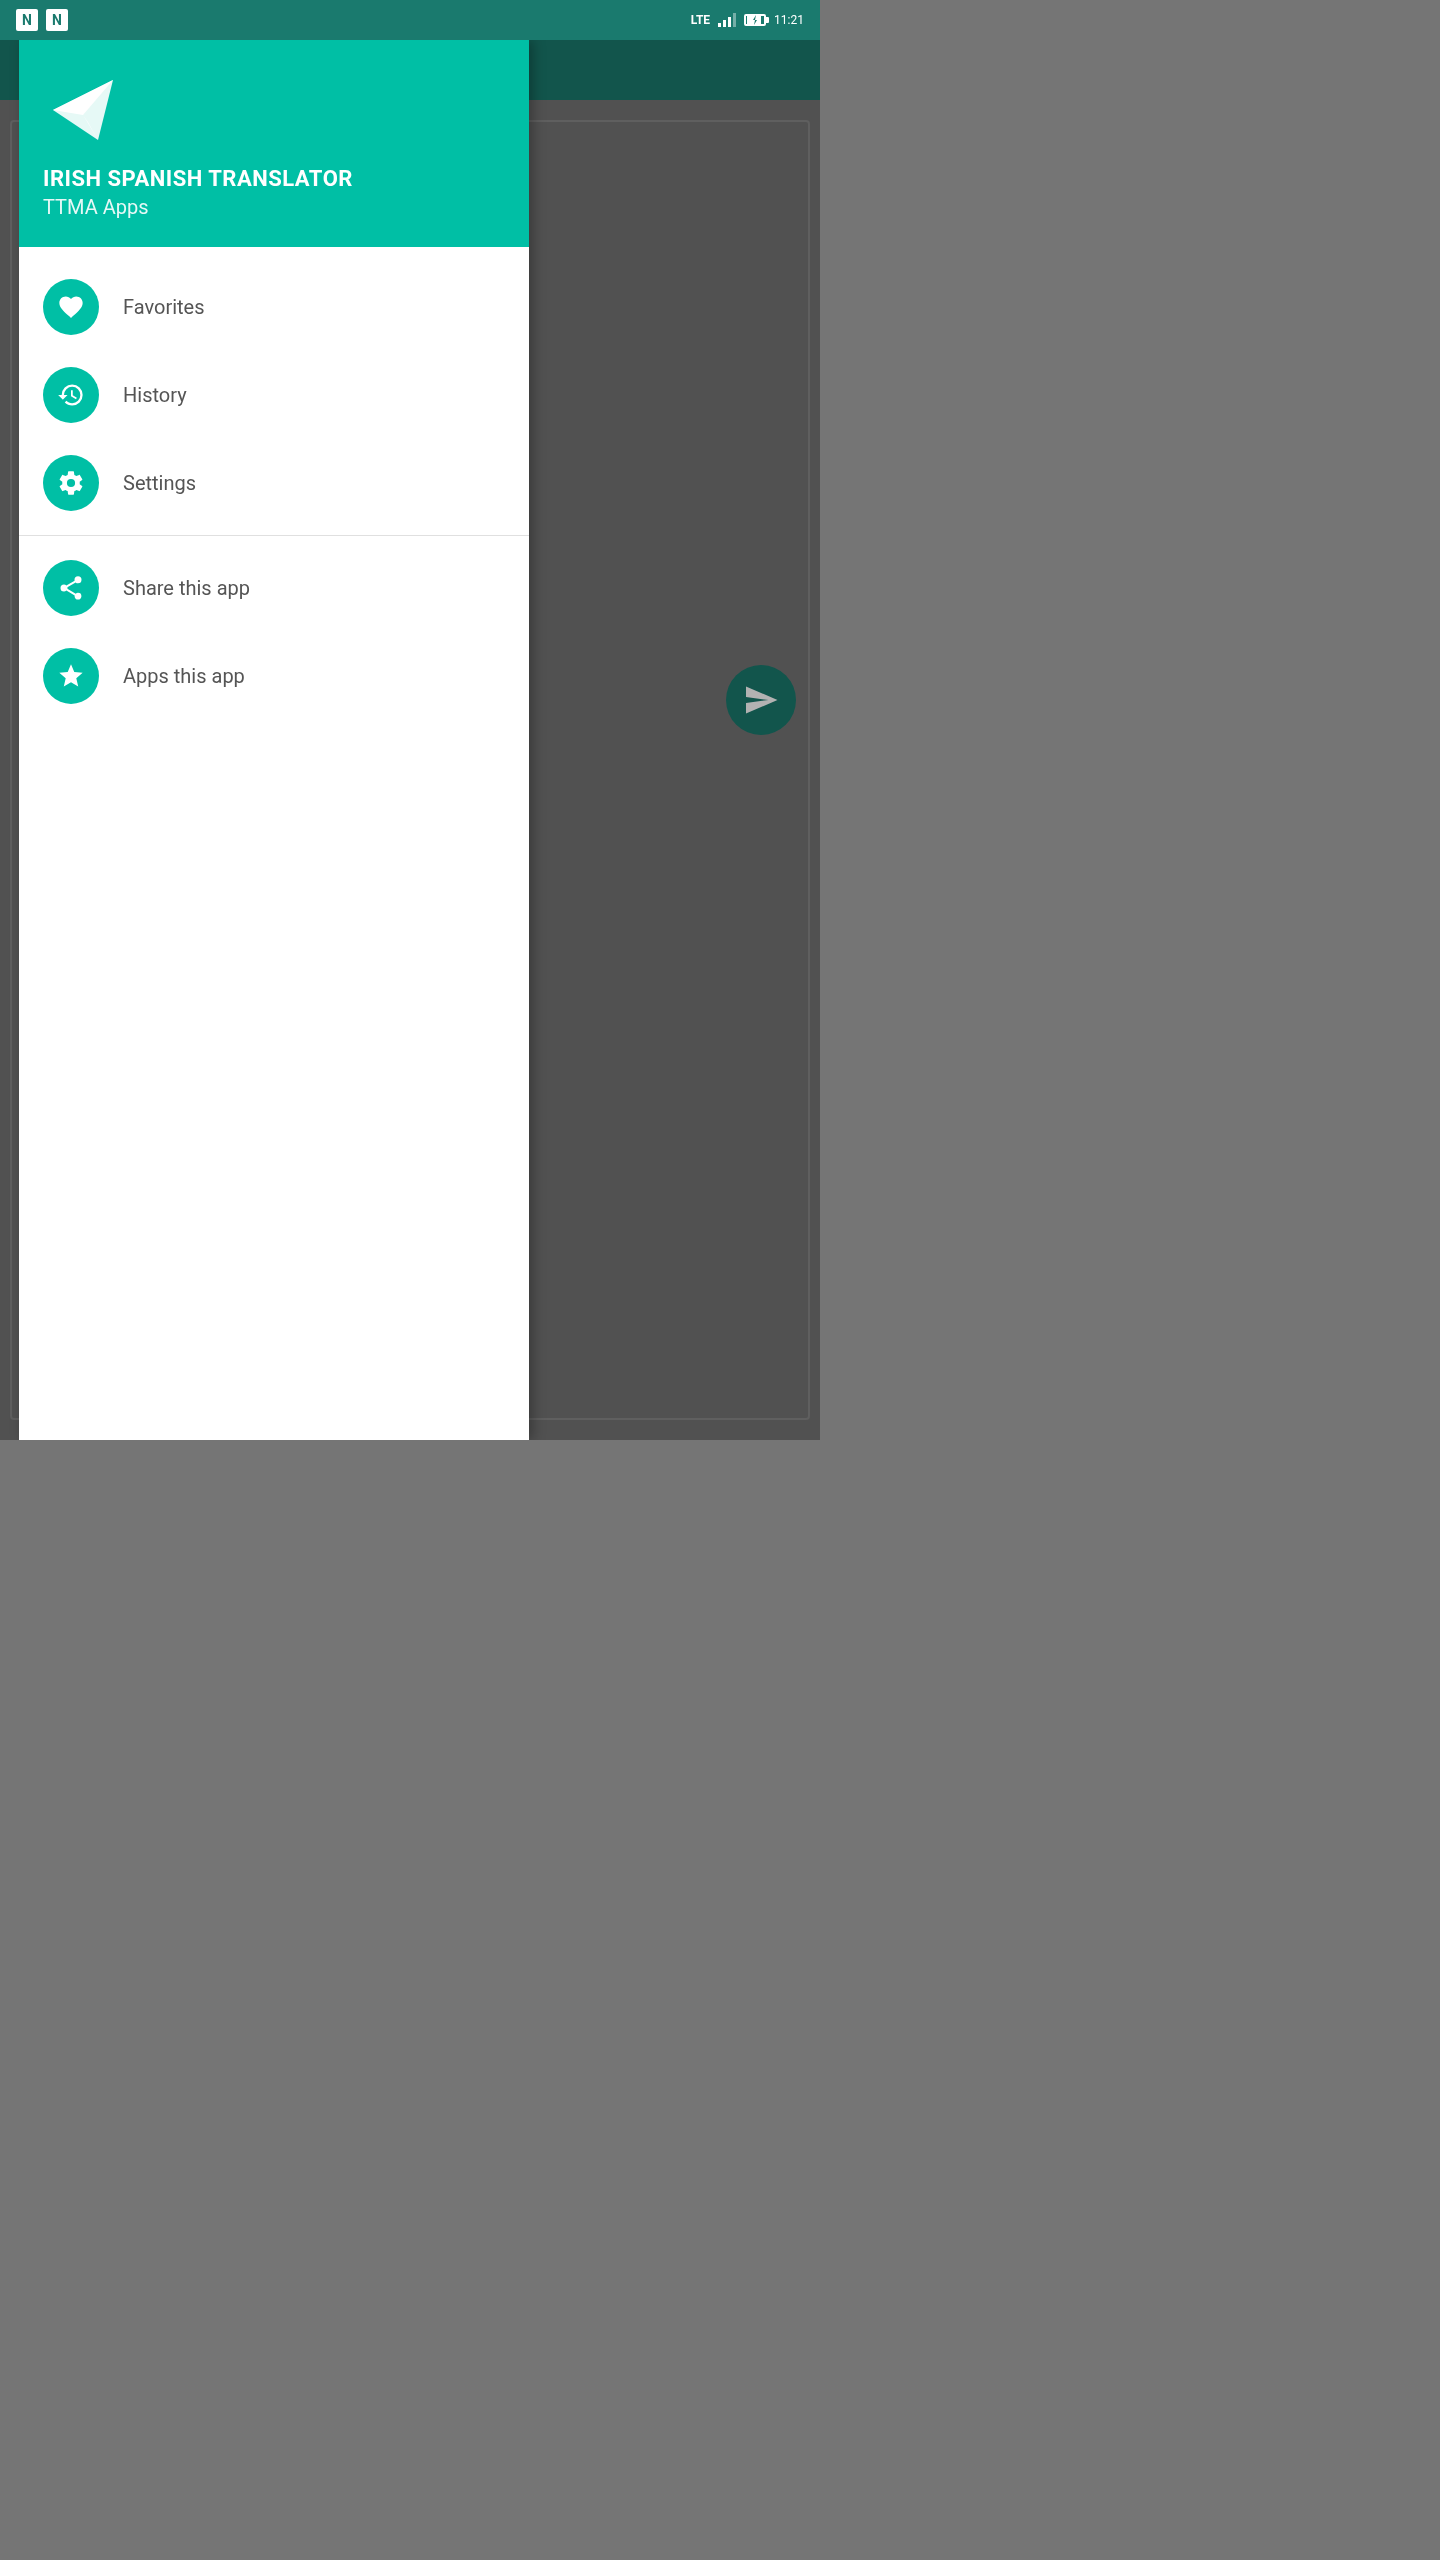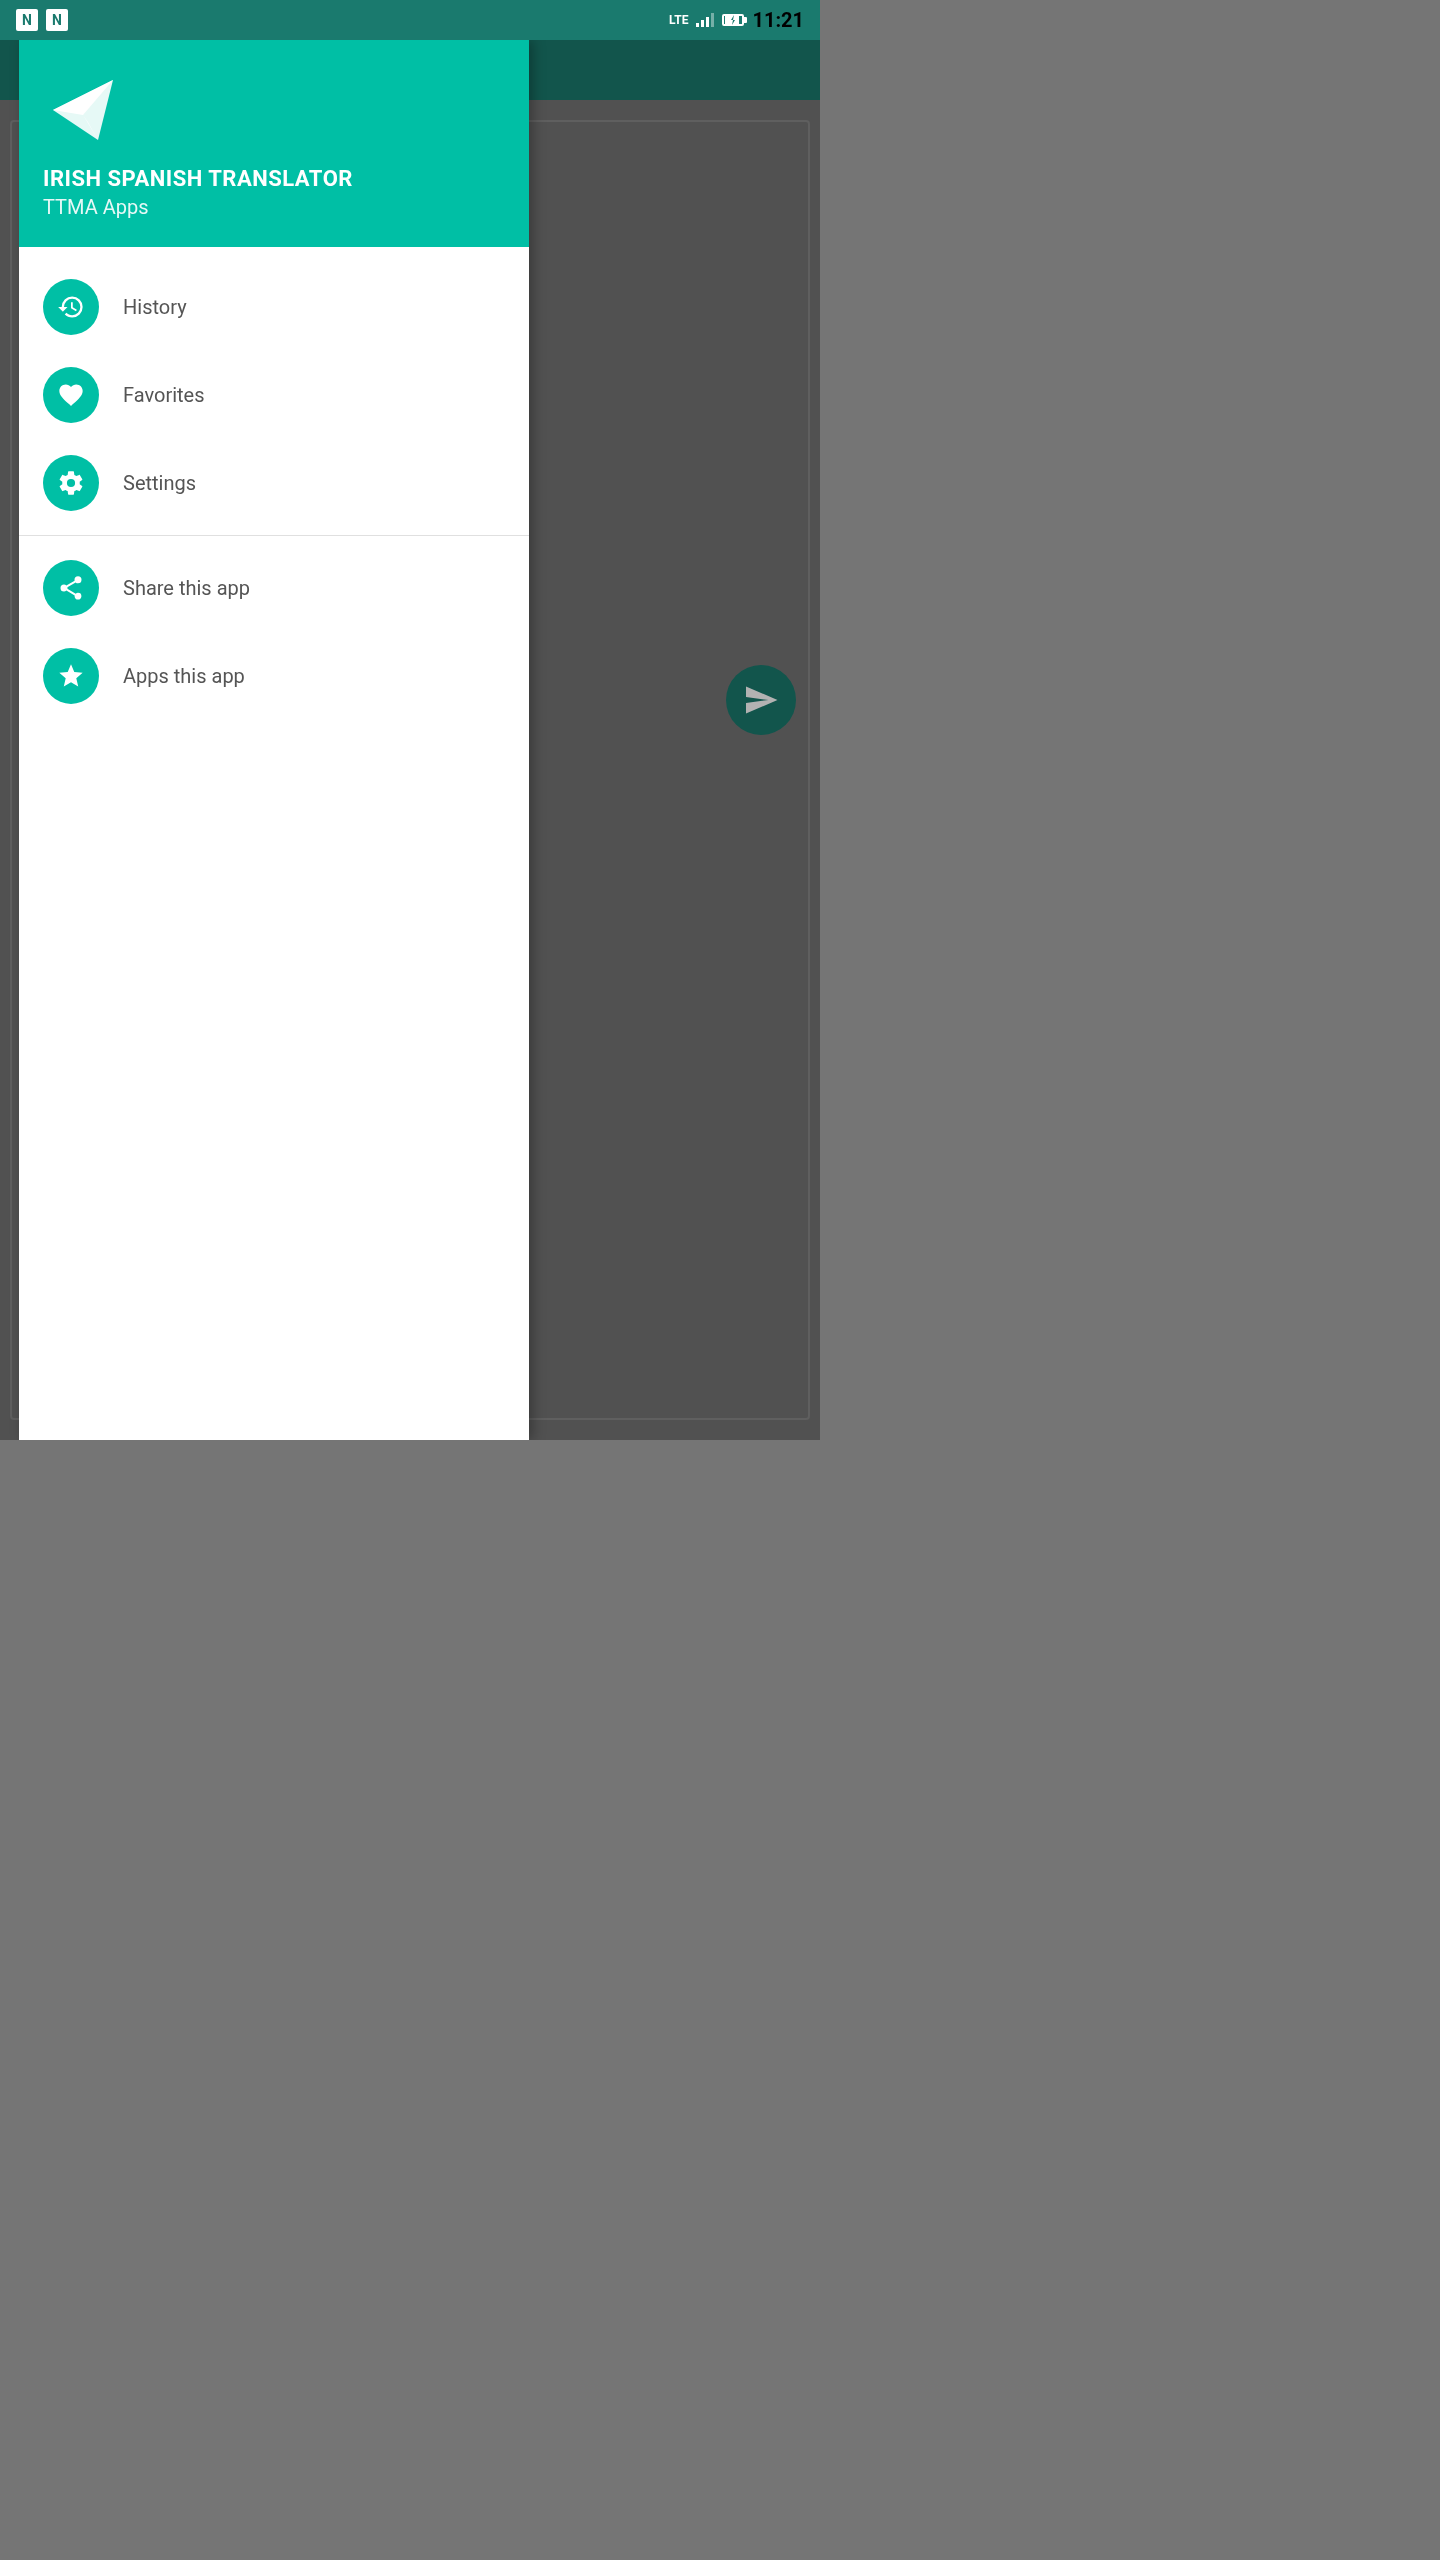--- a/index.html
+++ b/index.html
@@ -99,23 +99,23 @@
     }
 
     .battery-fill {
       background: white;
       height: 8px;
       width: 14px;
       margin: 0 1px;
     }
 
     .time-text {
-      font-size: 20px;
-      font-weight: bold;
-      color: #000000;
+      font-size: 12px;
+      font-weight: normal;
+      color: #ffffff;
     }
 
     
     .main-container {
       position: absolute;
       top: 40px;
       left: 0;
       width: 100%;
       height: calc(100% - 40px);
       display: flex;
@@ -335,38 +335,38 @@
       </svg>
       <span class="app-title">IRISH SPANISH TRANSLATOR</span>
       <span class="app-subtitle">TTMA Apps</span>
     </div>
 
     <div class="drawer-menu">
 
       <div class="menu-item">
         <div class="menu-icon-circle">
           <svg viewBox="0 0 24 24">
+            <path d="M12,21.35L10.55,20.03C5.4,15.36 2,12.27 2,8.5C2,5.41 4.42,3 7.5,3C9.24,3 10.91,3.81 12,5.08C13.09,3.81 14.76,3 16.5,3C19.58,3 22,5.41 22,8.5C22,12.27 18.6,15.36 13.45,20.03L12,21.35Z"></path>
+          </svg>
+        </div>
+        <span class="menu-label">Favorites</span>
+      </div>
+
+      <div class="menu-item">
+        <div class="menu-icon-circle">
+          <svg viewBox="0 0 24 24">
             <path d="M13,3A9,9 0 0,0 4,12H1L4.89,15.89L4.96,16.03L9,12H6A7,7 0 0,1 13,5A7,7 0 0,1 20,12A7,7 0 0,1 13,19C11.07,19 9.32,18.21 8.06,16.94L6.64,18.36C8.27,19.99 10.51,21 13,21A9,9 0 0,0 22,12A9,9 0 0,0 13,3M14,8H12V13L16.28,15.54L17,14.33L13.5,12.25V8H14Z"></path>
           </svg>
         </div>
         <span class="menu-label">History</span>
       </div>
 
       <div class="menu-item">
         <div class="menu-icon-circle">
           <svg viewBox="0 0 24 24">
-            <path d="M12,21.35L10.55,20.03C5.4,15.36 2,12.27 2,8.5C2,5.41 4.42,3 7.5,3C9.24,3 10.91,3.81 12,5.08C13.09,3.81 14.76,3 16.5,3C19.58,3 22,5.41 22,8.5C22,12.27 18.6,15.36 13.45,20.03L12,21.35Z"></path>
-          </svg>
-        </div>
-        <span class="menu-label">Favorites</span>
-      </div>
-
-      <div class="menu-item">
-        <div class="menu-icon-circle">
-          <svg viewBox="0 0 24 24">
             <path d="M12,15.5A3.5,3.5 0 0,1 8.5,12A3.5,3.5 0 0,1 12,8.5A3.5,3.5 0 0,1 15.5,12A3.5,3.5 0 0,1 12,15.5M19.43,12.97C19.47,12.65 19.5,12.33 19.5,12C19.5,11.67 19.47,11.34 19.43,11L21.54,9.37C21.73,9.22 21.78,8.95 21.66,8.73L19.66,5.27C19.54,5.05 19.27,4.96 19.05,5.05L16.56,6.05C16.04,5.66 15.5,5.32 14.87,5.07L14.5,2.42C14.46,2.18 14.25,2 14,2H10C9.75,2 9.54,2.18 9.5,2.42L9.13,5.07C8.5,5.32 7.96,5.66 7.44,6.05L4.95,5.05C4.73,4.96 4.46,5.05 4.34,5.27L2.34,8.73C2.21,8.95 2.27,9.22 2.46,9.37L4.57,11C4.53,11.34 4.5,11.67 4.5,12C4.5,12.33 4.53,12.65 4.57,12.97L2.46,14.63C2.27,14.78 2.21,15.05 2.34,15.27L4.34,18.73C4.46,18.95 4.73,19.03 4.95,18.95L7.44,17.94C7.96,18.34 8.5,18.68 9.13,18.93L9.5,21.58C9.54,21.82 9.75,22 10,22H14C14.25,22 14.46,21.82 14.5,21.58L14.87,18.93C15.5,18.68 16.04,18.34 16.56,17.94L19.05,18.95C19.27,19.03 19.54,18.95 19.66,18.73L21.66,15.27C21.78,15.05 21.73,14.78 21.54,14.63L19.43,12.97Z"></path>
           </svg>
         </div>
         <span class="menu-label">Settings</span>
       </div>
 
       <div class="divider"></div>
 
       <div class="menu-item">
         <div class="menu-icon-circle">

